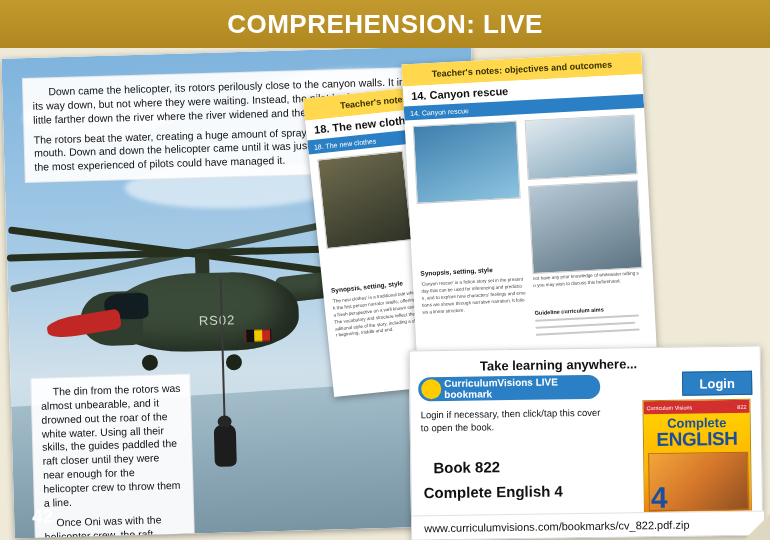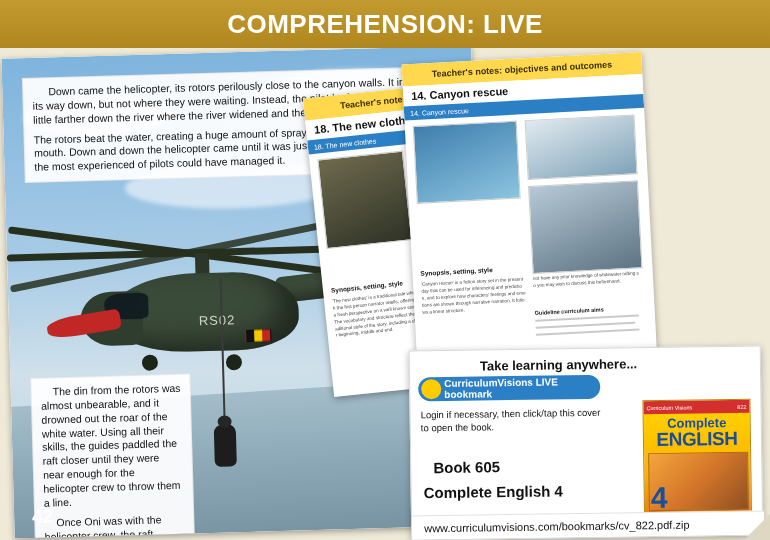--- a/index.html
+++ b/index.html
@@ -350,24 +350,25 @@
   </div>
 
   <div class="bookmark">
     <div class="bk-take">Take learning anywhere...</div>
 
     <div class="cv-pill">
       <span class="dot"></span>
       <span>CurriculumVisions LIVE bookmark</span>
     </div>
 
+    <div class="login-btn">Login</div>
 
     <div class="bk-instr">Login if necessary, then click/tap this cover to open the book.</div>
 
-    <div class="bk-book-line1">Book 605</div>
+    <div class="bk-book-line1">Book 822</div>
     <div class="bk-book-line2">Complete English 4</div>
 
     <div class="cover">
       <div class="cover-top">
         <span>Curriculum Visions</span>
         <span>822</span>
       </div>
       <div class="cover-complete">Complete</div>
       <div class="cover-english">ENGLISH</div>
       <div class="cover-art"></div>

